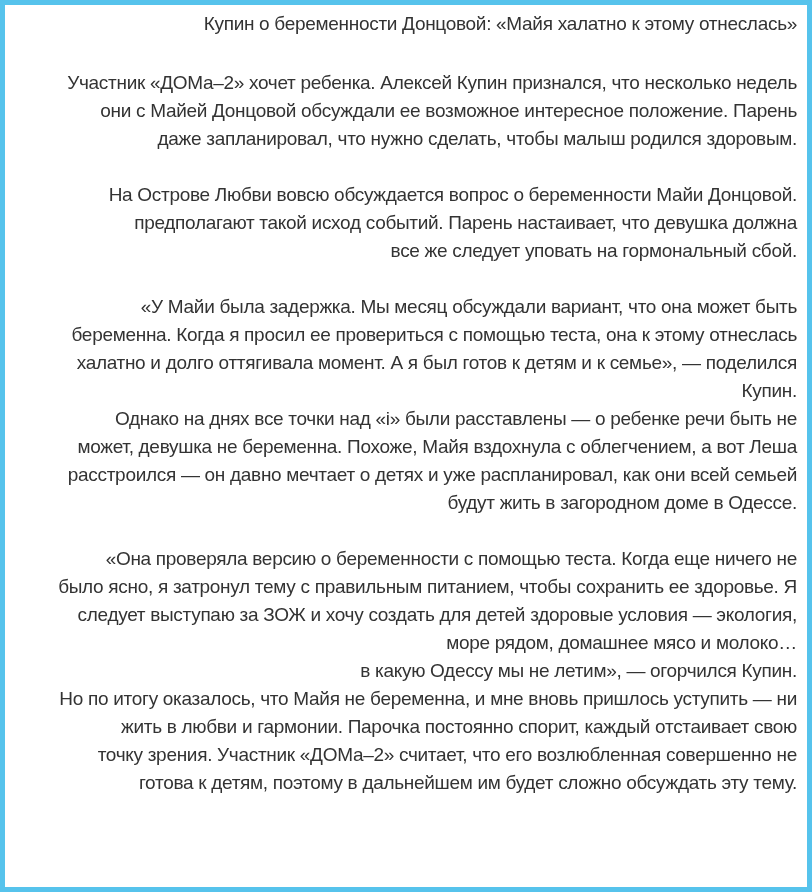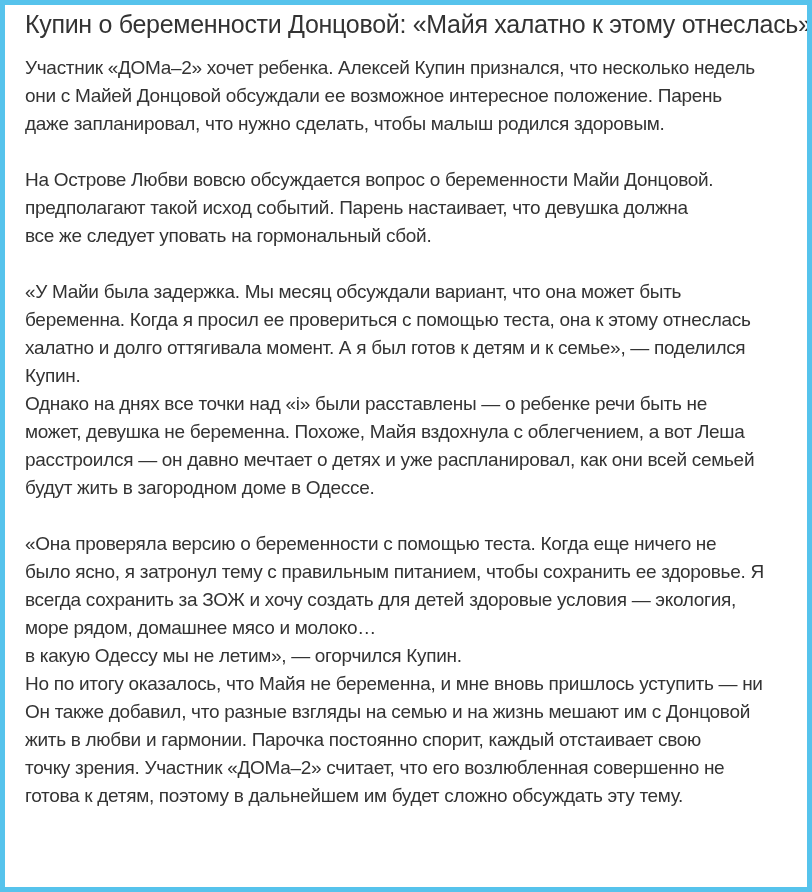--- a/index.html
+++ b/index.html
@@ -22,27 +22,27 @@
     border:5px solid var(--border-color);
     padding:5px 10px 0 20px;
     overflow:hidden;
     color:var(--text-color);
     font-size:19px;
     line-height:28px;
     letter-spacing:-0.3px;
   }
   .title{
     font-weight:normal;
-    font-size:25px;
+    font-size:19px;
     line-height:28px;
-    margin:0 0 16px 0;
+    margin:0 0 31px 0;
     white-space:nowrap;
     text-align:right;
   }
-  .paragraph{margin:0 0 28px 0;}
+  .paragraph{margin:0 0 28px 0;text-align:right;}
   .paragraph:last-child{margin-bottom:17px;}
   .line{white-space:nowrap;}
   .watermark{
     position:absolute;
     left:638px;
     top:851px;
     font-size:25px;
     line-height:34px;
     font-weight:bold;
     letter-spacing:0;
@@ -76,25 +76,24 @@
         <div class="line">халатно и долго оттягивала момент. А я был готов к детям и к семье», — поделился</div>
         <div class="line">Купин.</div>
         <div class="line">Однако на днях все точки над «i» были расставлены — о ребенке речи быть не</div>
         <div class="line">может, девушка не беременна. Похоже, Майя вздохнула с облегчением, а вот Леша</div>
         <div class="line">расстроился — он давно мечтает о детях и уже распланировал, как они всей семьей</div>
         <div class="line">будут жить в загородном доме в Одессе.</div>
       </div>
       <div class="paragraph">
         <div class="line">«Она проверяла версию о беременности с помощью теста. Когда еще ничего не</div>
         <div class="line">было ясно, я затронул тему с правильным питанием, чтобы сохранить ее здоровье. Я</div>
-        <div class="line">всегда сохранить за ЗОЖ и хочу создать для детей здоровые условия — экология,</div>
+        <div class="line">следует выступаю за ЗОЖ и хочу создать для детей здоровые условия — экология,</div>
         <div class="line">море рядом, домашнее мясо и молоко…</div>
         <div class="line">в какую Одессу мы не летим», — огорчился Купин.</div>
         <div class="line">Но по итогу оказалось, что Майя не беременна, и мне вновь пришлось уступить — ни</div>
-        <div class="line">Он также добавил, что разные взгляды на семью и на жизнь мешают им с Донцовой</div>
         <div class="line">жить в любви и гармонии. Парочка постоянно спорит, каждый отстаивает свою</div>
         <div class="line">точку зрения. Участник «ДОМа–2» считает, что его возлюбленная совершенно не</div>
         <div class="line">готова к детям, поэтому в дальнейшем им будет сложно обсуждать эту тему.</div>
       </div>
     </div>
 
   <span class="watermark">schlock.ru</span>
 </div>
 
 </body></html>

